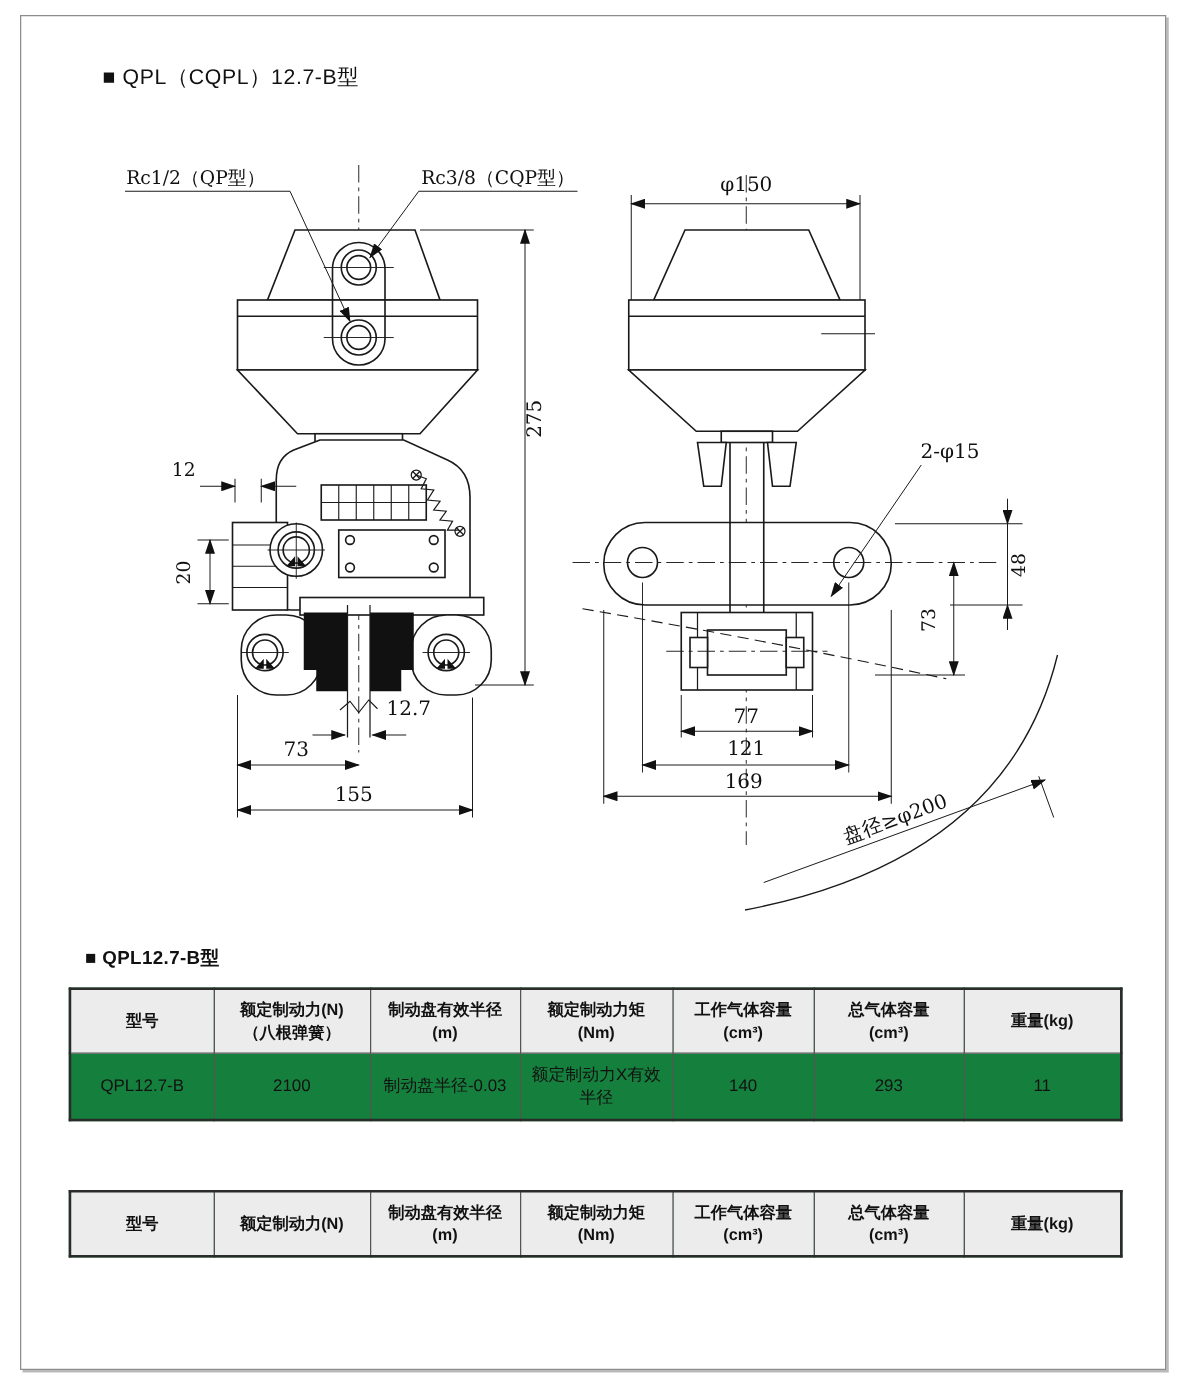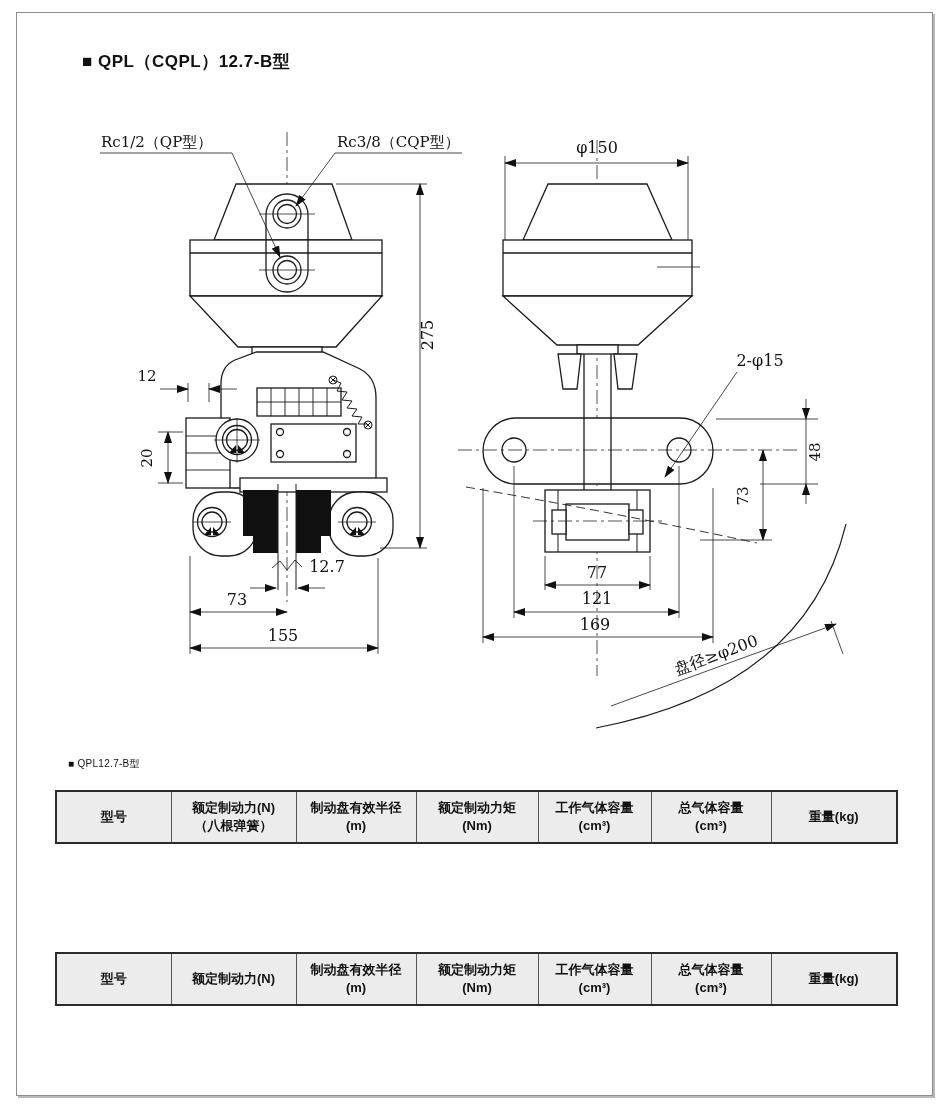--- a/index.html
+++ b/index.html
@@ -8,24 +8,24 @@
     font-family:"Liberation Sans",sans-serif;color:#111;
     -webkit-font-smoothing:antialiased;
   }
   .frame{
     position:absolute;left:16px;top:12px;width:915px;height:1082px;
     border:1px solid #8d8d8d;background:#fff;
     box-shadow:2px 2px 0 #b9b9b9;
   }
   .abs{position:absolute;}
   .page-title{
-    left:82px;top:50px;font-size:17px;font-weight:700;letter-spacing:.5px;
+    left:82px;top:50px;font-size:17px;font-weight:400;letter-spacing:.5px;
   }
   .sec-title{
-    font-size:10px;font-weight:400;letter-spacing:.3px;
+    font-size:15px;font-weight:700;letter-spacing:.3px;
   }
   .sec1-title{left:68px;top:757px;}
   .sec2-title{left:68px;top:923px;margin-top:28px;}
   svg.drawing{position:absolute;left:0;top:0;}
   table.spec{
     position:absolute;left:55px;width:841px;
     border-collapse:collapse;table-layout:fixed;
     border:2px solid #2b2b2b;background:#15803d;
   }
   .t1{top:790px;}
@@ -276,20 +276,30 @@
 （八根弹簧）</th>
     <th>制动盘有效半径
 (m)</th>
     <th>额定制动力矩
 (Nm)</th>
     <th>工作气体容量
 (cm³)</th>
     <th>总气体容量
 (cm³)</th>
     <th>重量(kg)</th>
+  </tr>
+  <tr>
+    <td>QPL12.7-B</td>
+    <td>2100</td>
+    <td>制动盘半径-0.03</td>
+    <td>额定制动力X有效
+半径</td>
+    <td>140</td>
+    <td>293</td>
+    <td>11</td>
   </tr>
 </tbody>
   </table>
 
 <div class="abs sec-title sec2-title">■ CQPL12.7-B型</div>
 
 <table class="spec t2">
   <colgroup>
     <col style="width:115px">
       <col style="width:125px">

